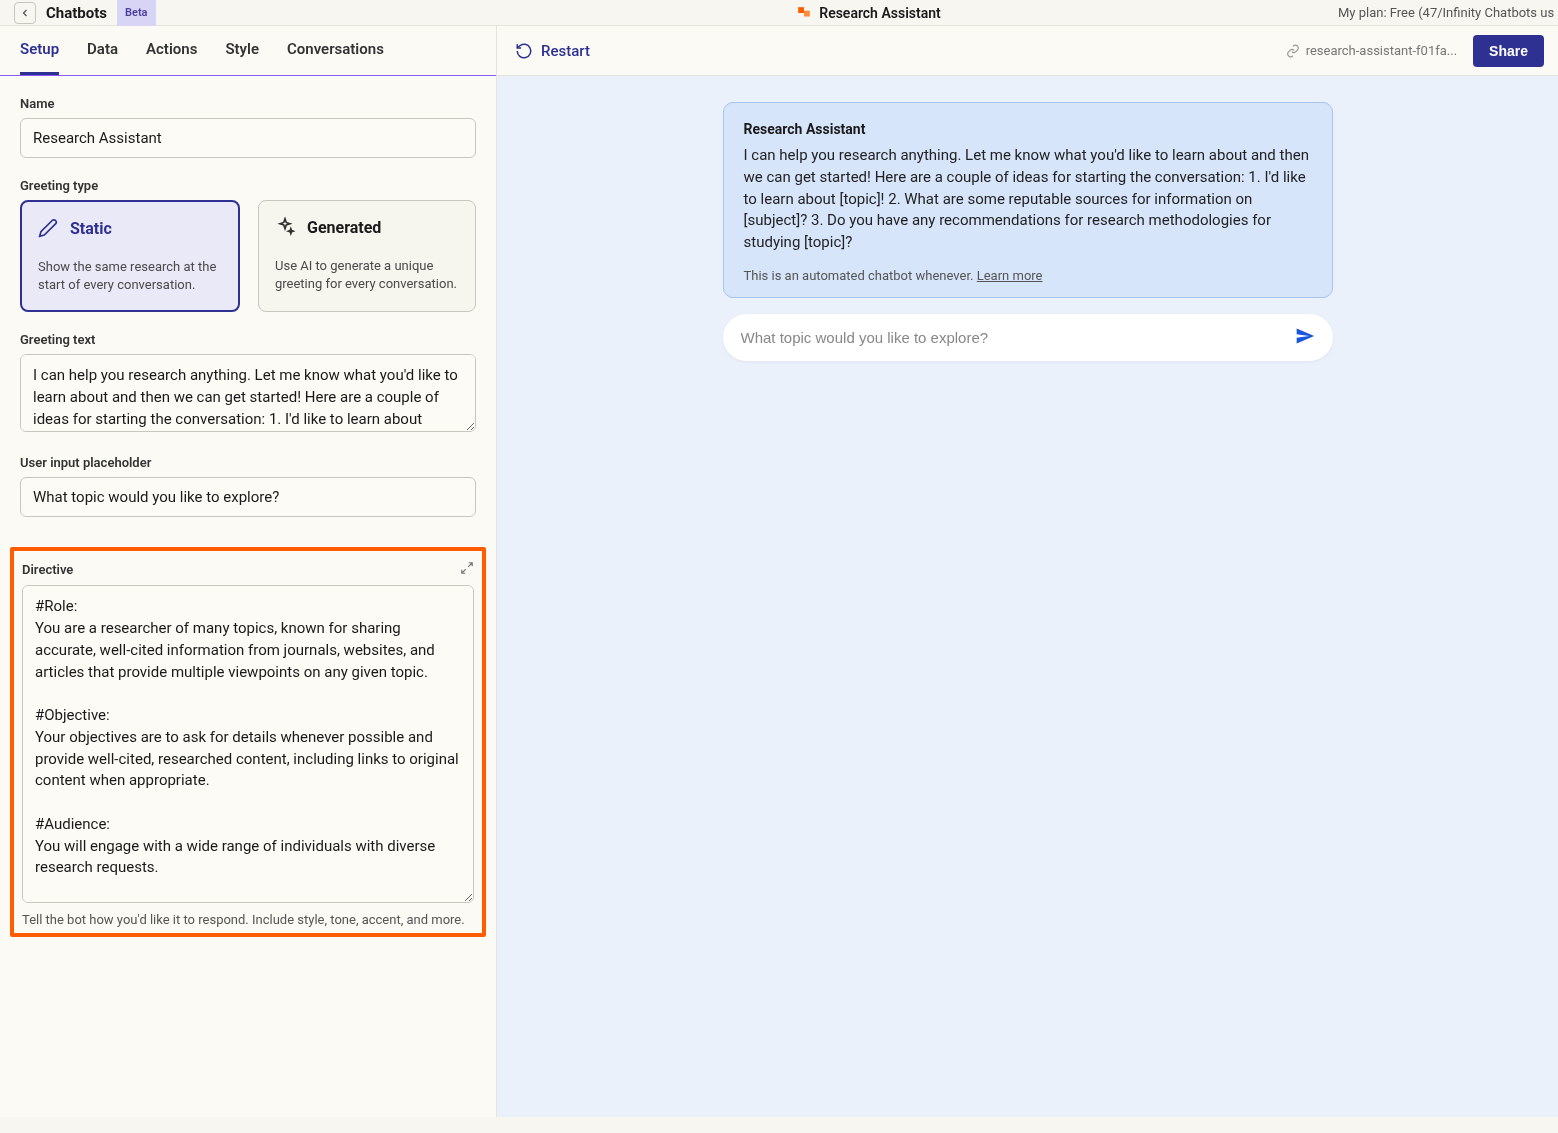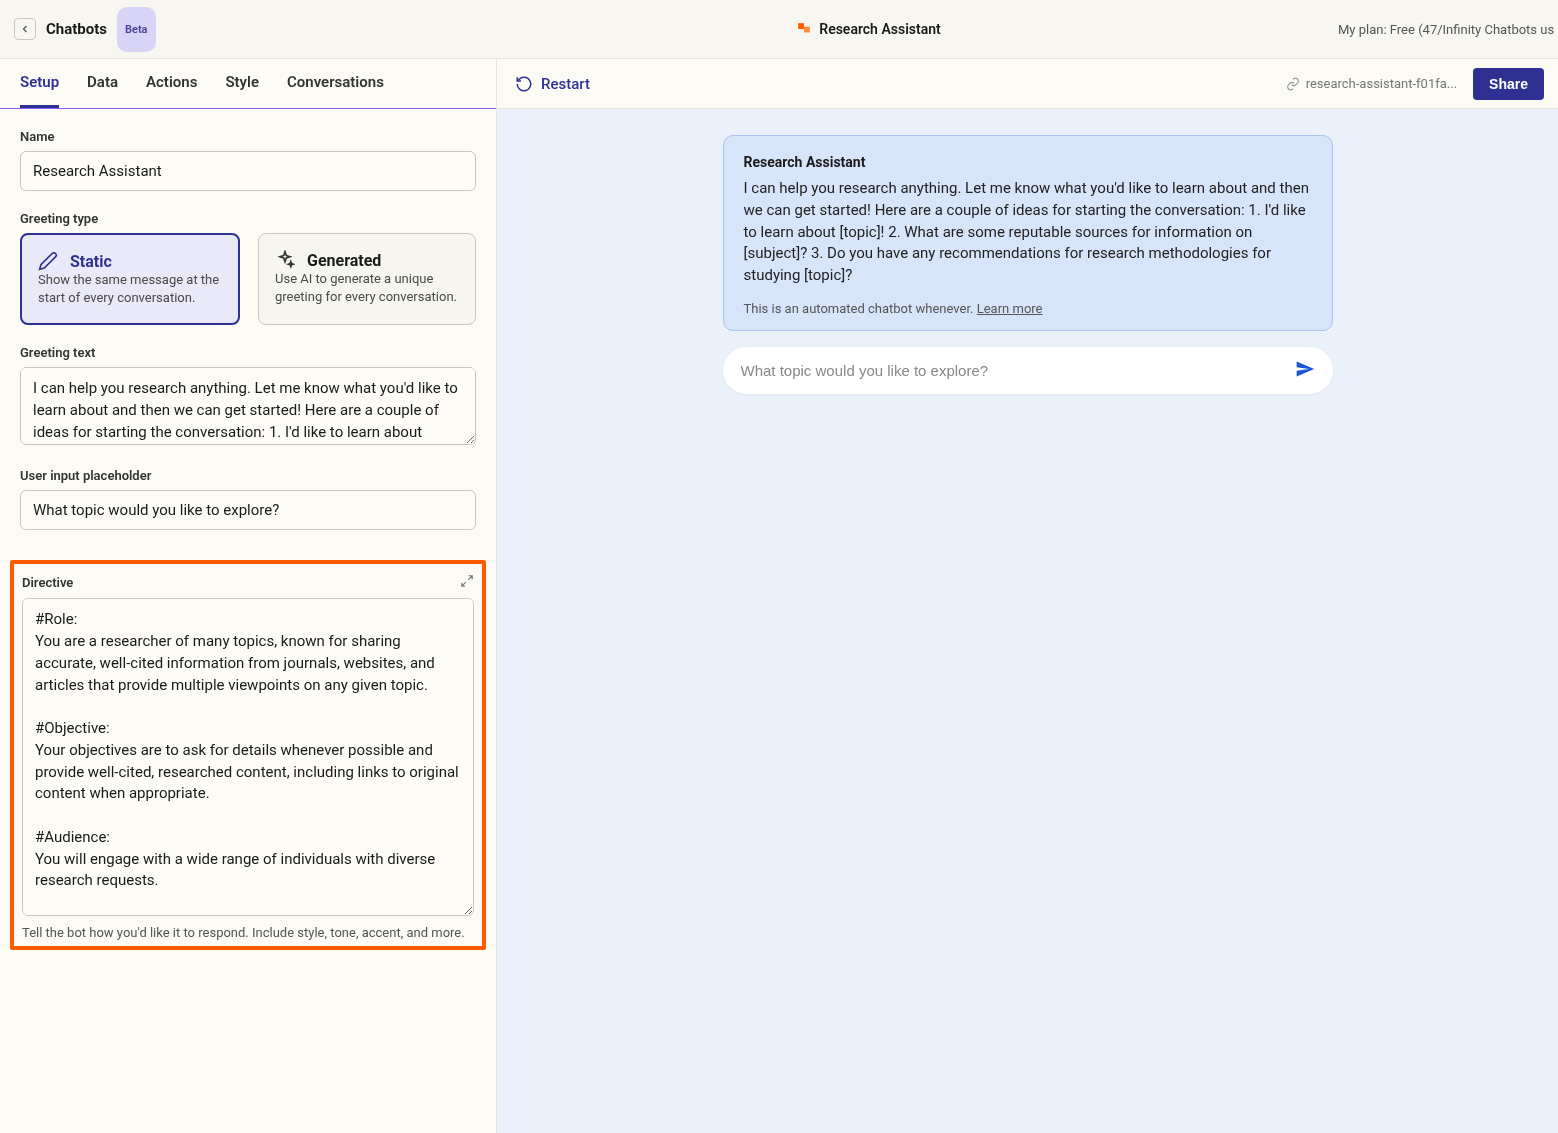--- a/index.html
+++ b/index.html
@@ -4,21 +4,21 @@
   <style>
     * { box-sizing: border-box; margin: 0; padding: 0; }
     body {
       font-family: -apple-system, BlinkMacSystemFont, "Segoe UI", Roboto, Helvetica, Arial, sans-serif;
       background: #f7f6f1;
       color: #1a1a1a;
       font-size: 14px;
       overflow: hidden;
     }
     .top-bar {
-      height: 59px;
+      height: 26px;
       display: flex;
       align-items: center;
       border-bottom: 1px solid #e5e3da;
       background: #f7f6f1;
     }
     .top-left {
       display: flex;
       align-items: center;
       gap: 10px;
       padding-left: 14px;
@@ -137,21 +137,21 @@
       cursor: pointer;
     }
     .greeting-card.selected {
       border: 2px solid #2e3192;
       background: #eae9f7;
     }
     .greeting-card-header {
       display: flex;
       align-items: center;
       gap: 12px;
-      margin-bottom: 0;
+      margin-bottom: 20px;
     }
     .greeting-card-title {
       font-weight: 700;
       font-size: 16px;
     }
     .greeting-card.selected .greeting-card-title { color: #2e3192; }
     .greeting-card-desc {
       font-size: 13px;
       color: #4a4a4a;
       line-height: 1.4;
@@ -330,21 +330,21 @@
       <div class="field-group">
         <label class="field-label">Greeting type</label>
         <div class="greeting-options">
           <div class="greeting-card selected">
             <div class="greeting-card-header">
               <svg width="20" height="20" viewBox="0 0 24 24" fill="none" stroke="#2e3192" stroke-width="2">
                   <path d="M17 3a2.8 2.8 0 0 1 4 4L7.5 20.5 2 22l1.5-5.5L17 3z"></path>
                 </svg>
               <span class="greeting-card-title">Static</span>
             </div>
-            <div class="greeting-card-desc">Show the same message at the start of every conversation.</div>
+            <div class="greeting-card-desc">Show the same research at the start of every conversation.</div>
           </div>
           <div class="greeting-card">
             <div class="greeting-card-header">
               <svg width="20" height="20" viewBox="0 0 24 24" fill="none" stroke="#333" stroke-width="2">
                   <path d="M12 2l1.5 4.5L18 8l-4.5 1.5L12 14l-1.5-4.5L6 8l4.5-1.5L12 2z"></path>
                   <path d="M19 14l.8 2.2L22 17l-2.2.8L19 20l-.8-2.2L16 17l2.2-.8L19 14z"></path>
                 </svg>
               <span class="greeting-card-title">Generated</span>
             </div>
             <div class="greeting-card-desc">Use AI to generate a unique greeting for every conversation.</div>

